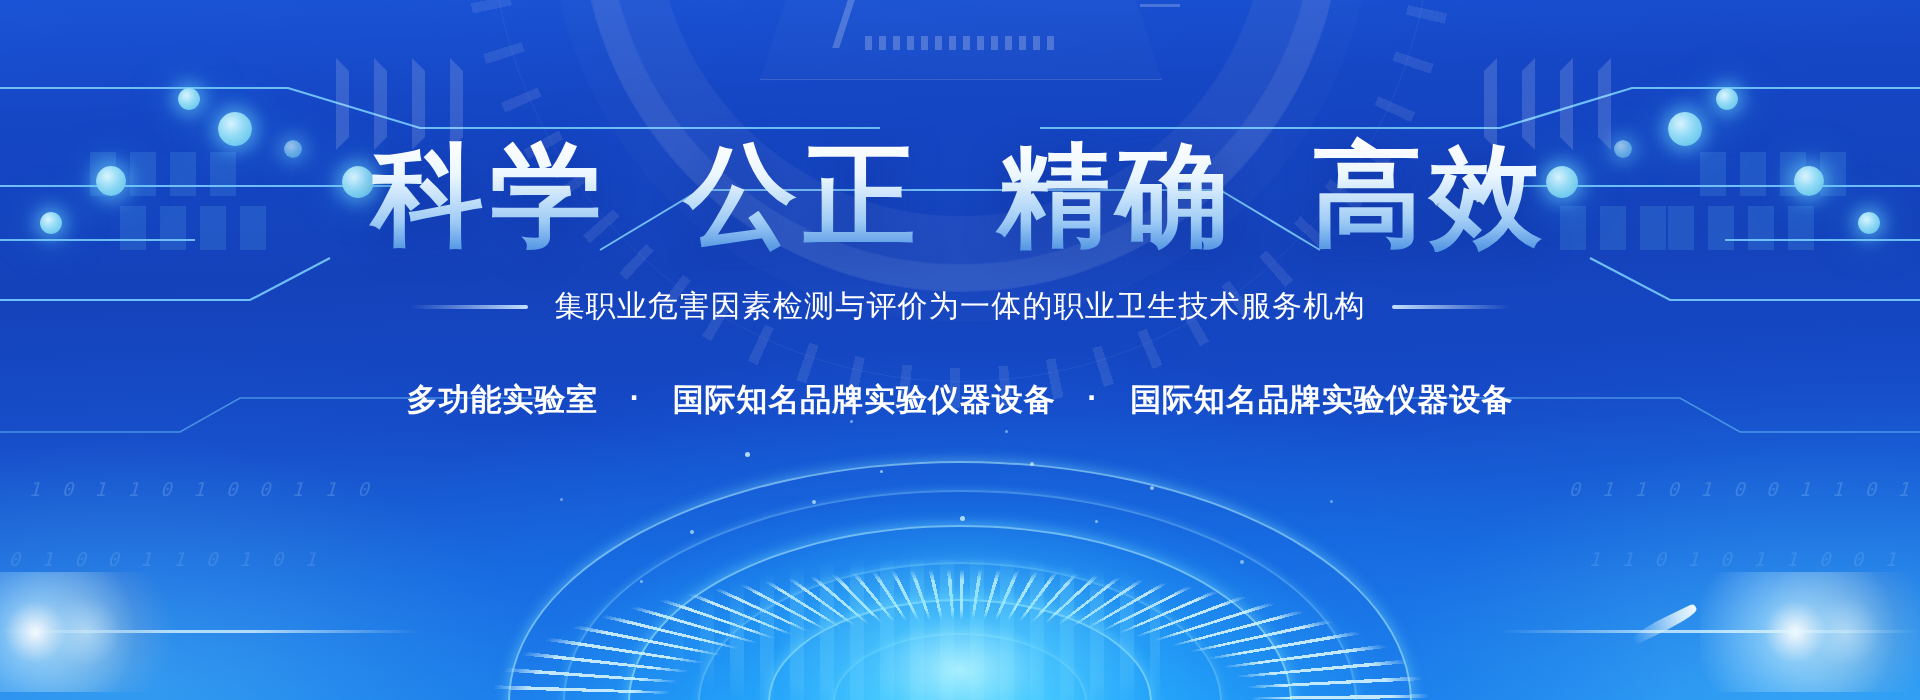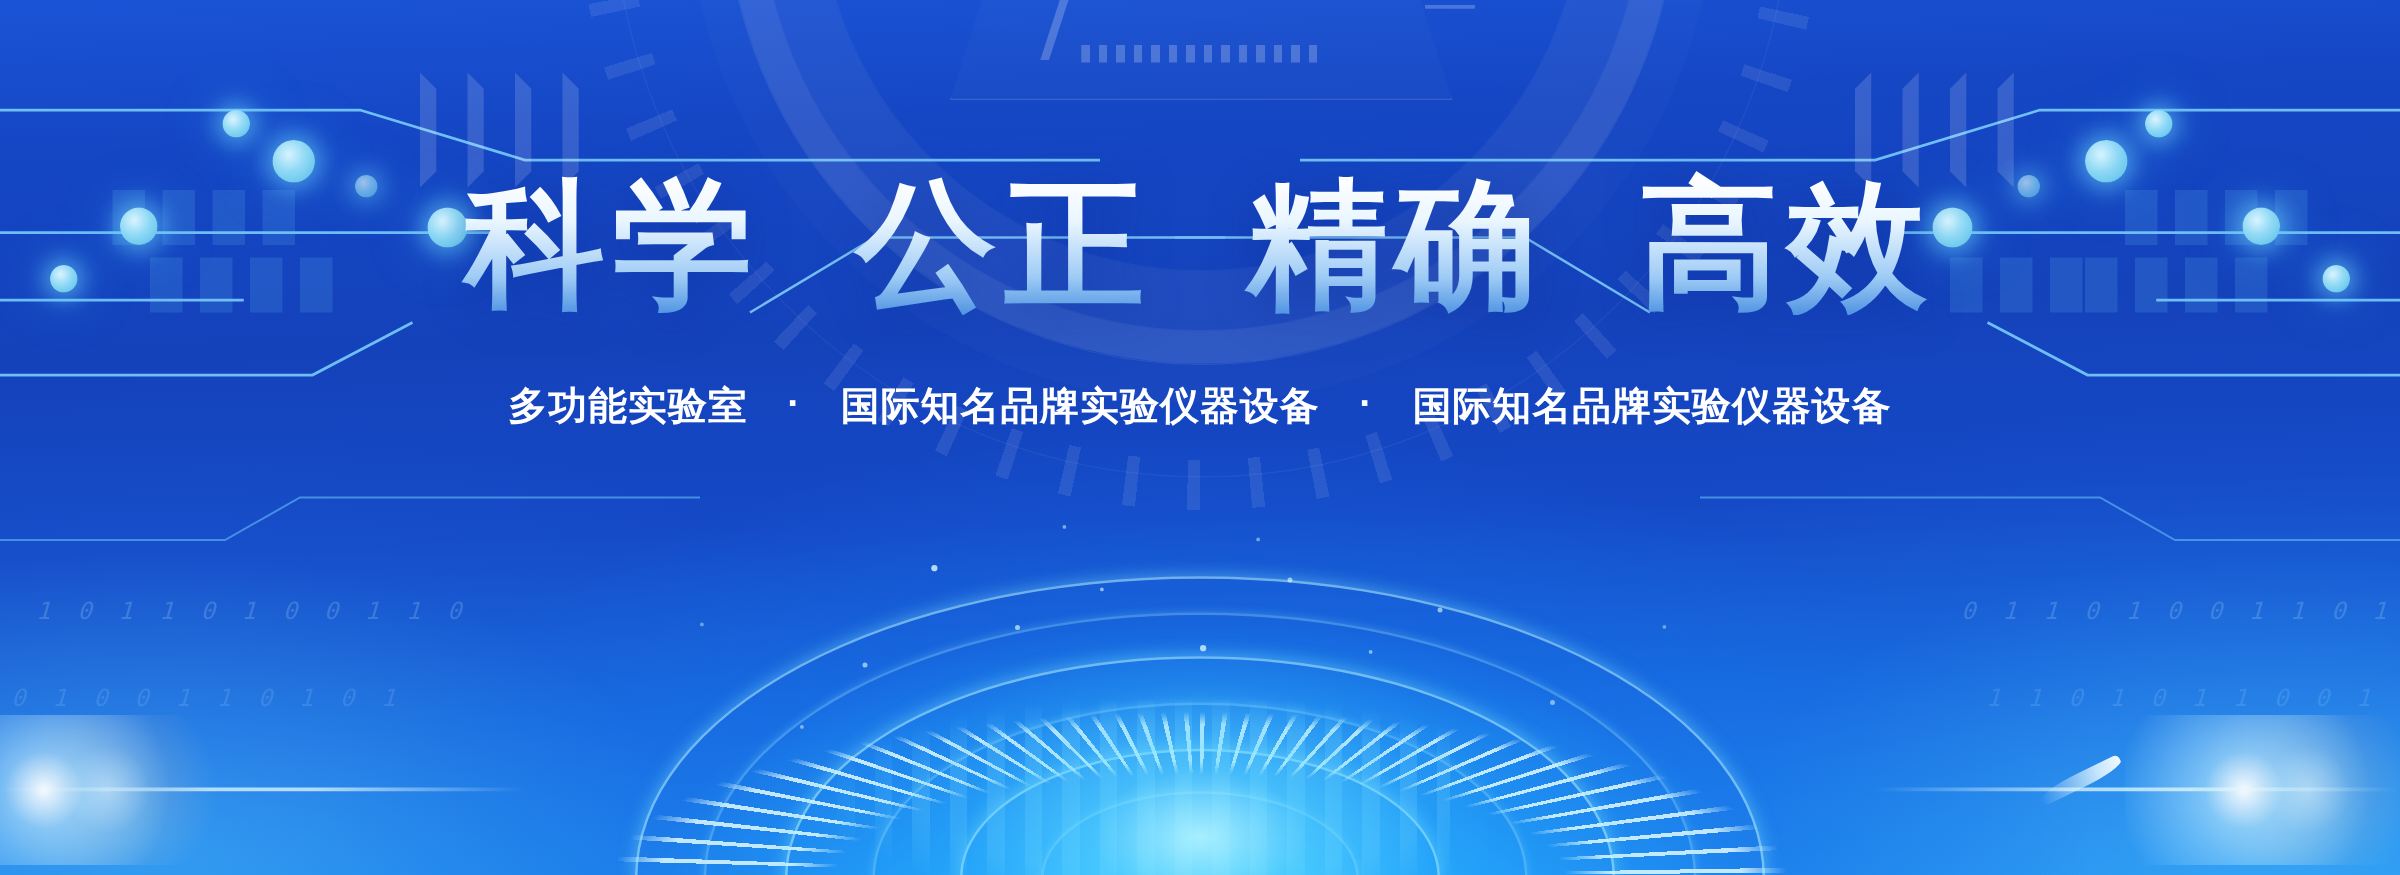--- a/index.html
+++ b/index.html
@@ -424,20 +424,25 @@
     <div class="flare" style="right:-60px; top:572px;"></div>
     <div class="flare-streak" style="right:0; top:630px; width:420px;"></div>
     <div class="shard" style="left:1630px; top:618px;"></div>
   </div>
 
   <div class="content">
     <h1 class="headline">
       <span>科学  公正  精确  高效</span>
     </h1>
 
+    <div class="sub-row">
+      <span class="sub-rule left"></span>
+      <span class="subtitle">集职业危害因素检测与评价为一体的职业卫生技术服务机构</span>
+      <span class="sub-rule right"></span>
+    </div>
 
     <div class="tagline">
       <span>多功能实验室</span>
       <span class="sep">·</span>
       <span>国际知名品牌实验仪器设备</span>
       <span class="sep">·</span>
       <span>国际知名品牌实验仪器设备</span>
     </div>
   </div>
 

